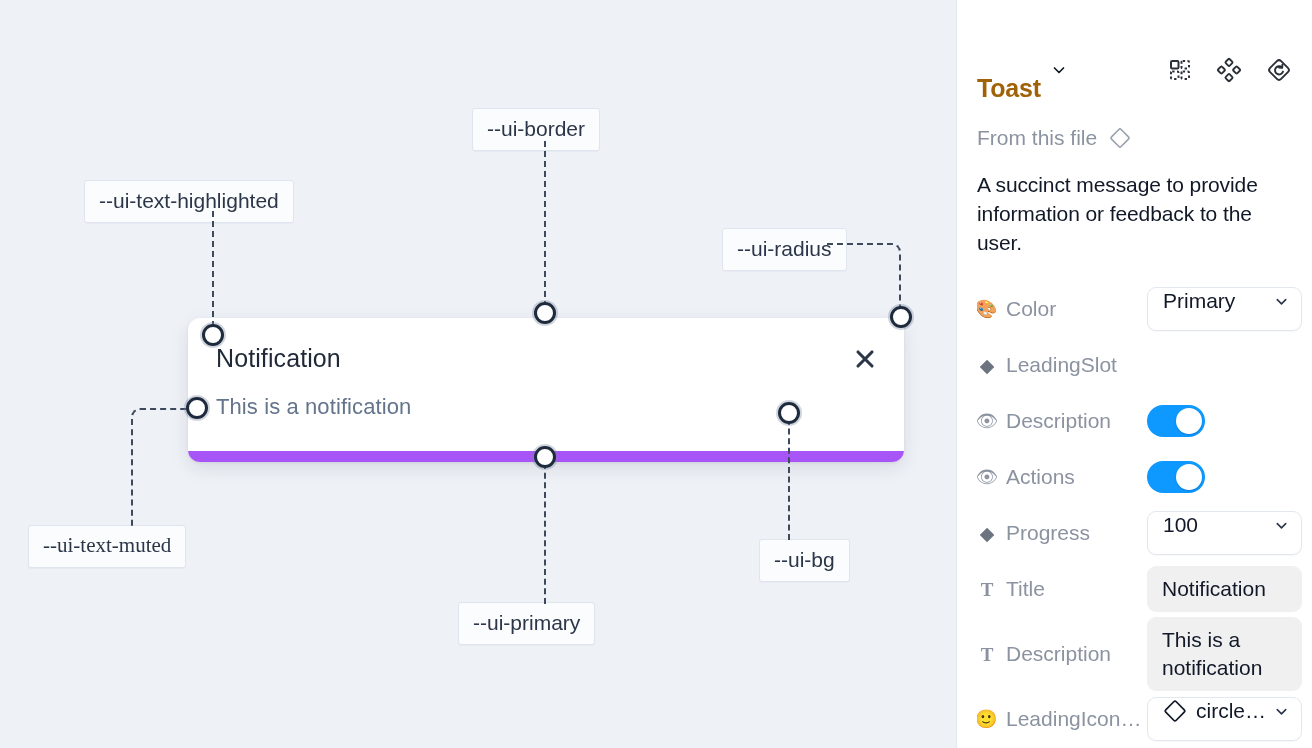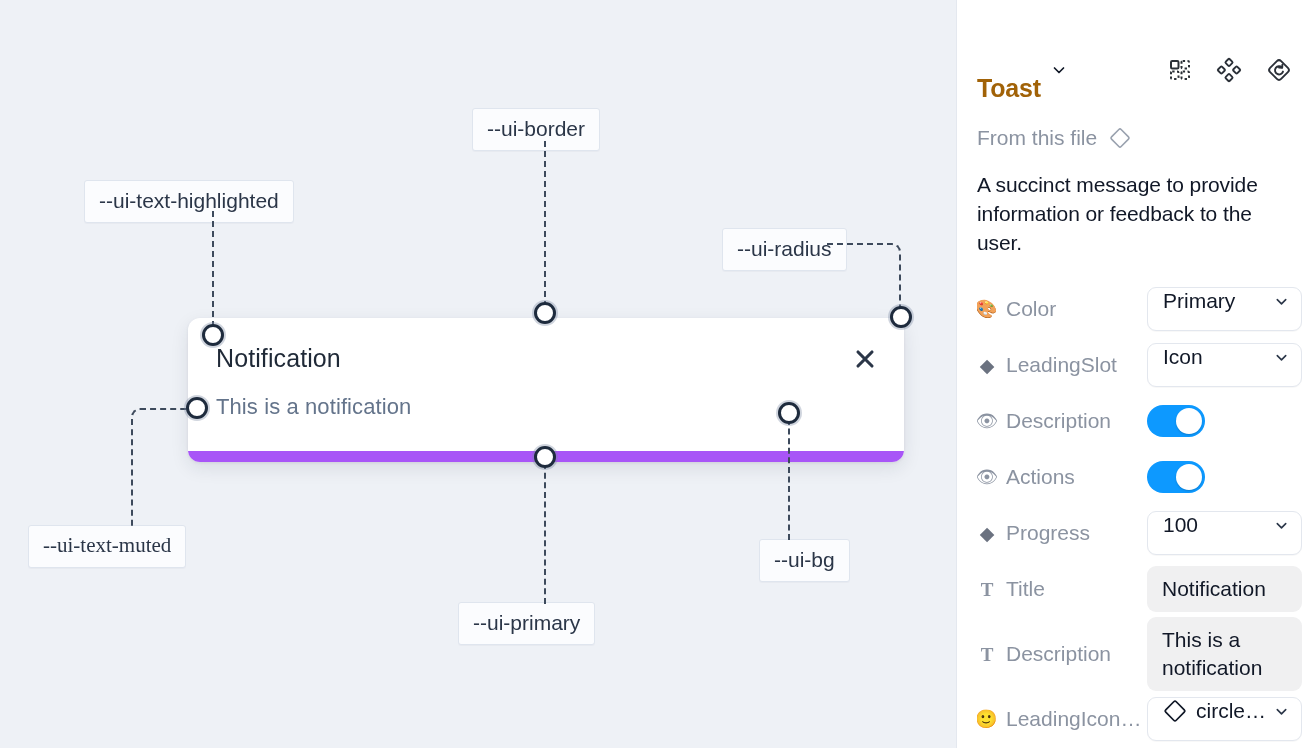--- a/index.html
+++ b/index.html
@@ -310,30 +310,20 @@
             </span>
           </div>
         </div>
       </div>
 
       <div class="prop-row">
         <div class="prop-label">
           <span class="glyph diamond">◆</span>
           <span>LeadingSlot</span>
         </div>
-        <div class="prop-control">
-          <div class="select">
-            <span class="sel-val">Icon</span>
-            <span class="caret">
-              <svg width="15" height="15" viewBox="0 0 16 16" fill="none">
-                  <path d="M3.5 6 L8 10.5 L12.5 6" stroke="#2b3648" stroke-width="1.7" stroke-linecap="round" stroke-linejoin="round"></path>
-                </svg>
-            </span>
-          </div>
-        </div>
       </div>
 
       <div class="prop-row">
         <div class="prop-label">
           <span class="glyph">👁</span>
           <span>Description</span>
         </div>
         <div class="prop-control">
           <div class="switch">
               <div class="knob"></div>

